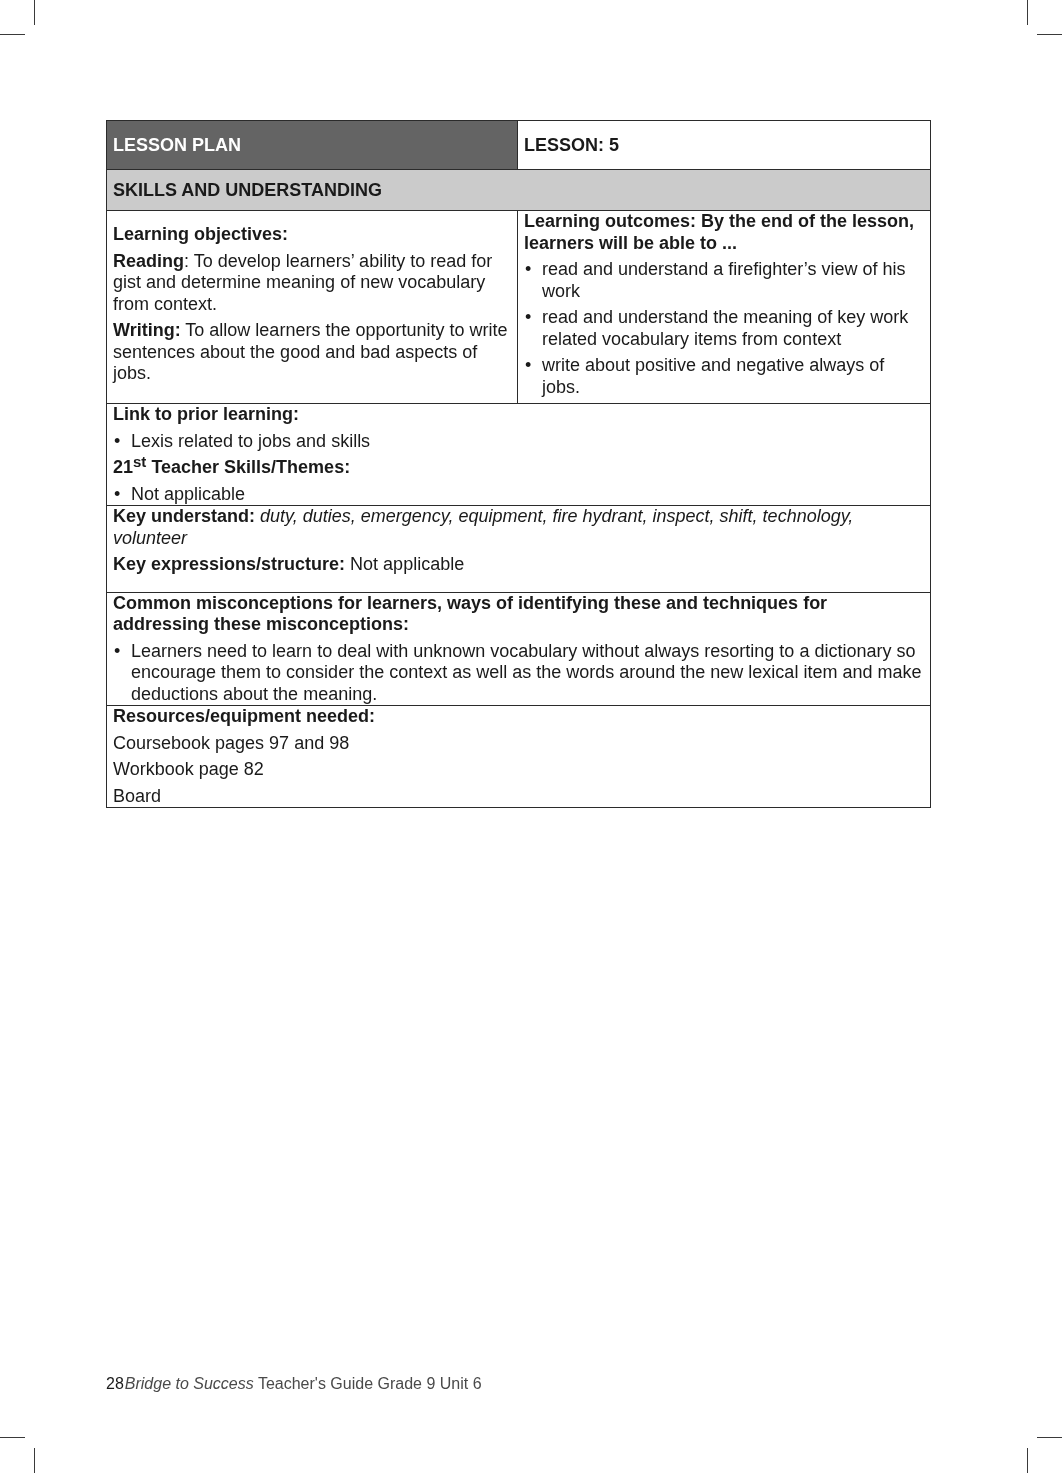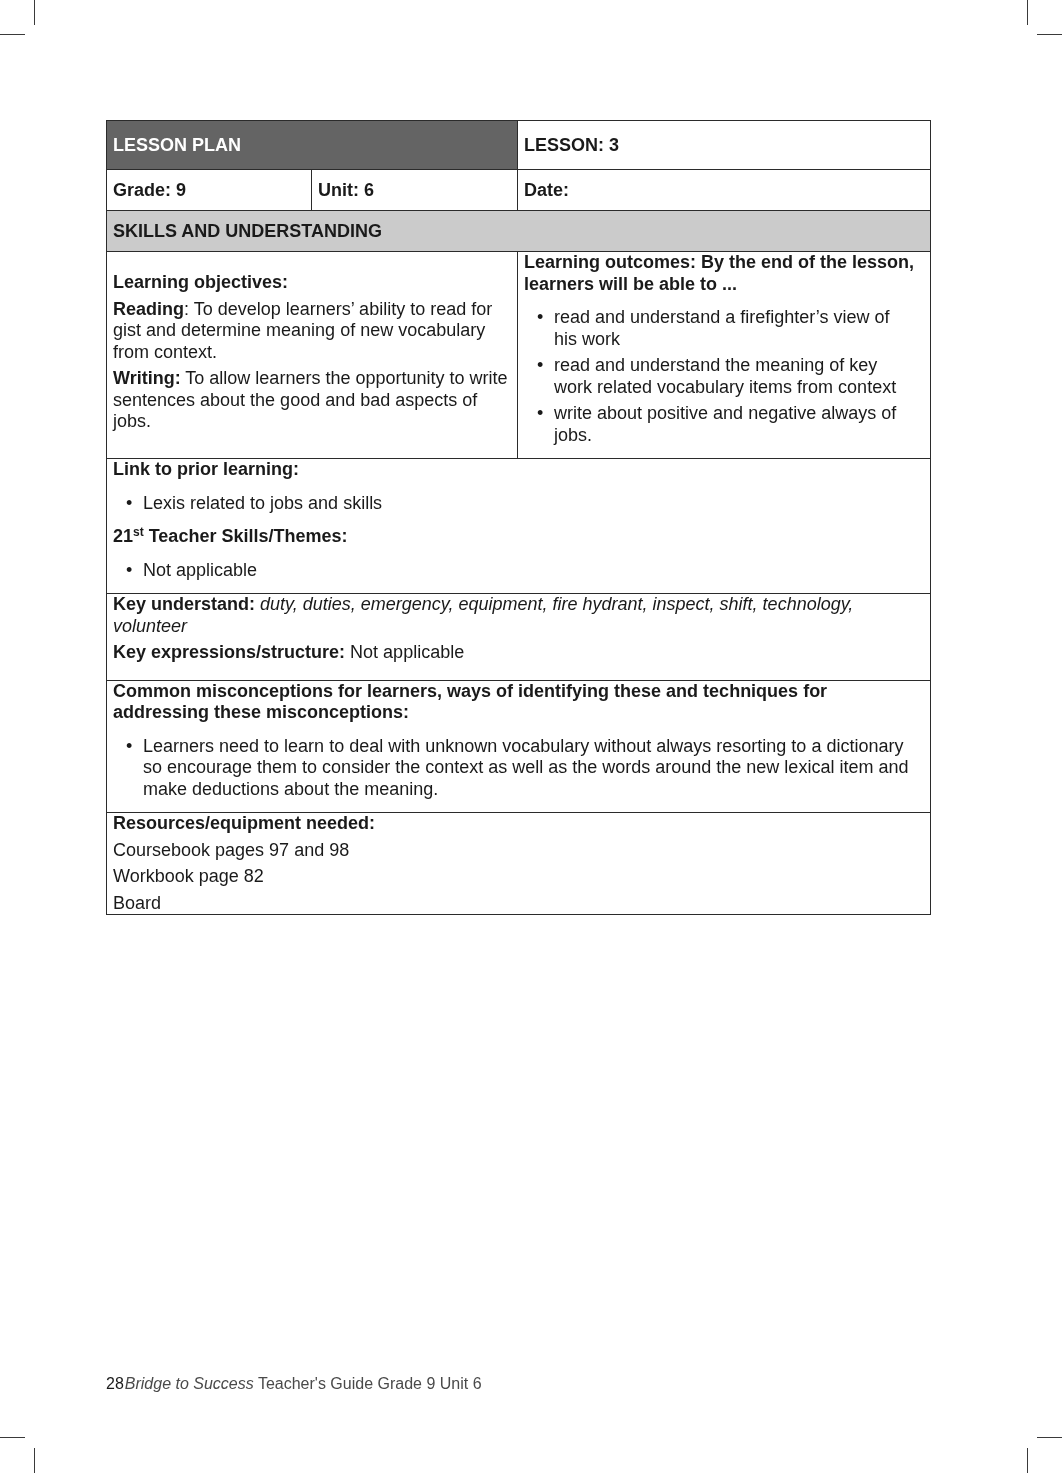--- a/index.html
+++ b/index.html
@@ -15,24 +15,24 @@
                   font-size: 18px; }
   .b { font-weight: bold; }
   .i { font-style: italic; }
   td.title { background: #646464; color: #ffffff; font-size: 30px; font-weight: bold; height: 48px; }
   td.lesson { font-size: 22px; font-weight: bold; }
   td.row { height: 40px; font-weight: bold; }
   td.section { background: #cbcbcb; font-weight: bold; height: 40px; }
   td.block { vertical-align: top; padding: 9px 6px 10px 6px; font-size: 17px; line-height: 21.5px; }
   .head { font-weight: bold; margin-bottom: 5px; }
   p { margin: 0 0 5px 0; }
-  ul { list-style: none; margin: 12px; padding: 0; }
+  ul { list-style: none; margin: 0; padding: 0; }
   ul li { position: relative; padding-left: 18px; margin-bottom: 5px; }
   ul li::before { content: "\2022"; position: absolute; left: 1px; top: 0; }
-  sup { font-size: 12px; vertical-align: 6px; line-height: 0; margin-top: 16px; }
+  sup { font-size: 15px; vertical-align: 6px; line-height: 0; margin-top: 16px; }
 
   .footer { position: absolute; left: 106px; top: 1375px; font-size: 16px; color: #4a4a4a; }
   .footer .pg { color: #1a1a1a; margin-right: 1px; }
 </style>
 </head>
 <body>
 
 <div class="crop v" style="left:34px; top:0;"></div>
 <div class="crop h" style="left:0; top:34px;"></div>
 <div class="crop v" style="left:1027px; top:0;"></div>
@@ -44,26 +44,21 @@
 
 <table class="plan">
   <colgroup>
       <col style="width:205px">
       <col style="width:206px">
       <col style="width:413px">
     </colgroup>
   <tbody>
       <tr>
     <td class="title" colspan="2">LESSON PLAN</td>
-    <td class="lesson">LESSON: 3</td>
-  </tr>
-  <tr>
-    <td class="row">Grade: 9</td>
-    <td class="row">Unit: 6</td>
-    <td class="row">Date:</td>
+    <td class="lesson">LESSON: 5</td>
   </tr>
   <tr>
     <td class="section" colspan="3">SKILLS AND UNDERSTANDING</td>
   </tr>
   <tr>
     <td class="block" colspan="2">
       <div class="head">Learning objectives:</div>
       <p><span class="b">Reading</span><span>: To develop learners’ ability to read for gist and determine meaning of new vocabulary from context.</span></p>
       <p><span class="b">Writing:</span><span> To allow learners the opportunity to write sentences about the good and bad aspects of jobs.</span></p>
     </td>

